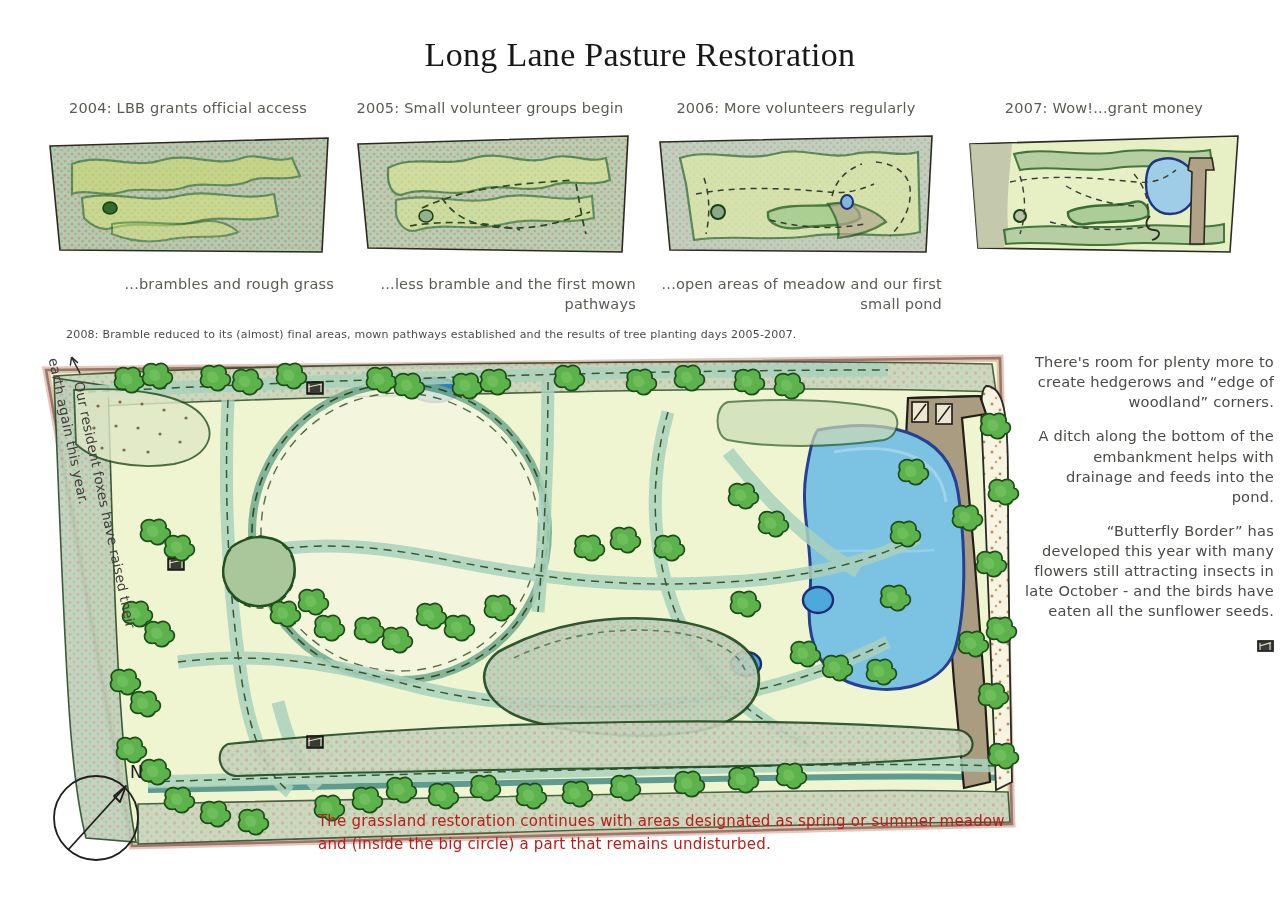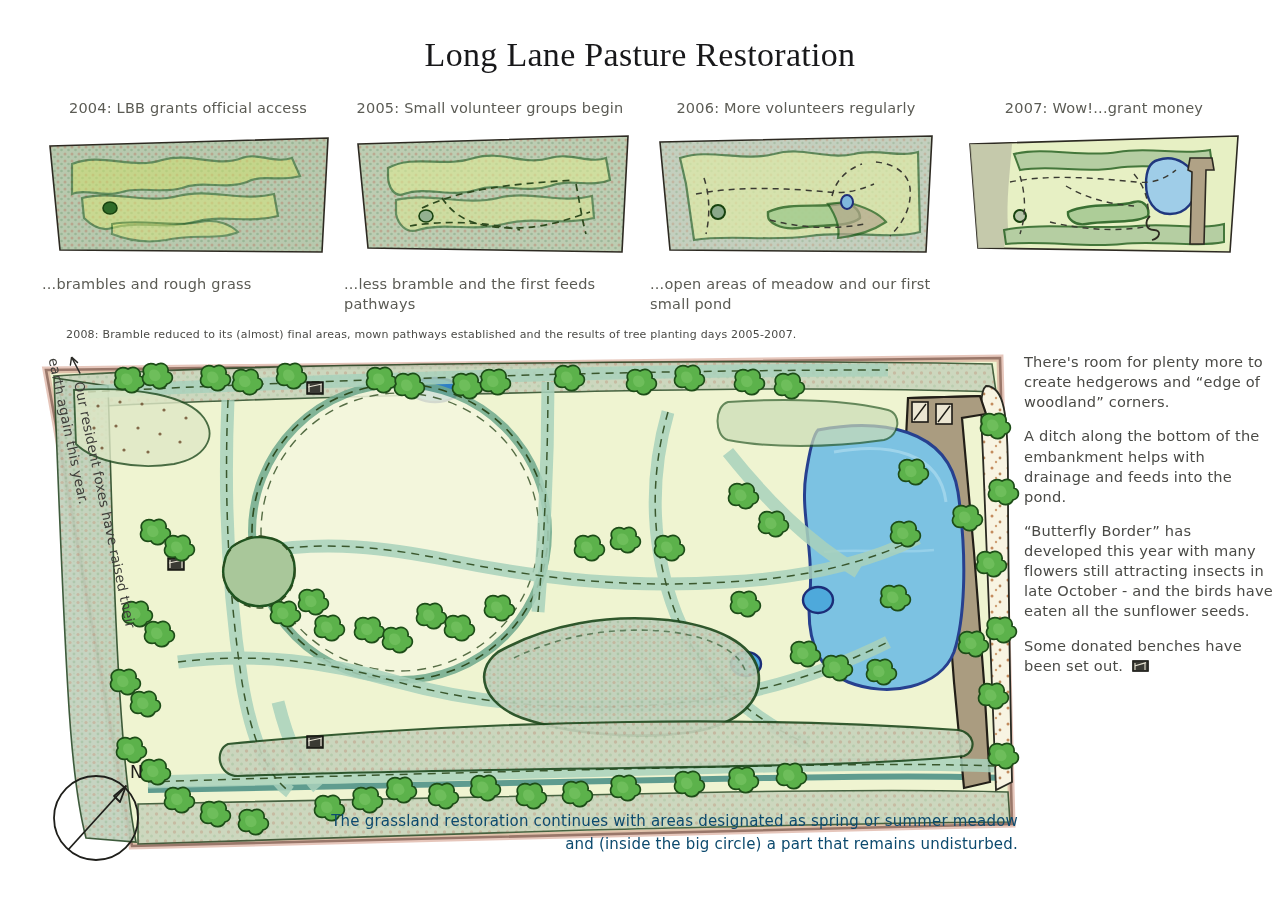--- a/index.html
+++ b/index.html
@@ -29,45 +29,45 @@
   }
 
   
   .panel{position:absolute;top:100px;width:292px;}
   .panel .yr{
     text-align:center;font-size:14.5px;color:#5b5b54;
     font-family:"DejaVu Sans",sans-serif;white-space:nowrap;
   }
   .panel .thumb{margin-top:8px;width:292px;height:140px;}
   .panel .cap{
-    margin-top:7px;text-align:left;font-size:14.5px;color:#5b5b54;line-height:1.35;
+    margin-top:7px;text-align:right;font-size:14.5px;color:#5b5b54;line-height:1.35;
   }
   #panel-2004{left:42px;}
   #panel-2005{left:344px;}
   #panel-2006{left:650px;}
   #panel-2007{left:958px;}
 
   
   #main-caption{
     position:absolute;left:66px;top:328px;width:960px;
     font-size:11px;color:#4a4a46;white-space:nowrap;
   }
   #main-map{position:absolute;left:28px;top:352px;width:1000px;height:500px;}
 
   
-  #side-notes{position:absolute;left:1024px;top:352px;width:250px;}
+  #side-notes{position:absolute;left:1024px;top:352px;width:250px;text-align:right;}
   .note{margin-bottom:14px;font-size:14.6px;line-height:1.38;color:#4a4a46;}
   .note .bench-mark{
     display:inline-block;width:17px;height:12px;vertical-align:-1px;margin-left:4px;
   }
 
   
   #bottom-caption{
     position:absolute;left:318px;top:810px;width:700px;
-    text-align:right;font-size:15px;line-height:1.55;color:#0c4a6e;
+    text-align:left;font-size:15px;line-height:1.55;color:#b91c1c;
   }
 
   
   #fox-note{
     position:absolute;left:-64px;top:492px;width:320px;
     transform:rotate(78deg);transform-origin:center center;
     font-size:13.6px;color:#3e3e3a;line-height:1.5;text-align:left;
   }
 
   
@@ -118,21 +118,21 @@
       <path d="M52,76 C86,68 120,82 154,74 C186,66 216,80 248,72 L250,94
                C218,102 190,92 160,100 C130,108 100,98 74,106 C62,110 54,100 52,90 Z" fill="#dcea94" opacity=".55" stroke="#1f5e20" stroke-width="2.2"></path>
       <ellipse cx="82" cy="92" rx="7" ry="6" fill="#93b090" stroke="#17420f" stroke-width="1.6"></ellipse>
       <g stroke="#2d4a1e" stroke-width="1.7" fill="none" stroke-dasharray="7 5">
         <path d="M78,84 C120,64 170,60 230,56"></path>
         <path d="M98,74 C110,92 128,104 170,104 C200,104 222,96 246,88"></path>
         <path d="M66,102 C100,96 140,98 176,106"></path>
         <path d="M232,60 C236,80 238,96 242,110"></path>
       </g>
     </svg>
-    <div class="cap hand">...less bramble and the first feeds pathways</div>
+    <div class="cap hand">...less bramble and the first mown pathways</div>
   </div>
 
   <div class="panel" id="panel-2006">
     <div class="yr hand">2006: More volunteers regularly</div>
     <svg class="thumb" viewBox="0 0 292 140">
       <defs>
         <pattern id="br06" width="7" height="7" patternUnits="userSpaceOnUse">
           <rect width="7" height="7" fill="#c3cfbe"></rect>
           <circle cx="2" cy="2" r="1.4" fill="#bfa78f" opacity=".6"></circle>
           <circle cx="5.5" cy="5" r="1.2" fill="#9bb598" opacity=".6"></circle>
@@ -390,21 +390,20 @@
       <use href="#tree" x="938" y="166"></use>
         <use href="#tree" x="944" y="292"></use>
     </g>
   </svg>
 
   <div id="side-notes">
     <div class="note hand">There's room for plenty more to create hedgerows and “edge of woodland” corners.</div>
     <div class="note hand">A ditch along the bottom of the embankment helps with drainage and feeds into the pond.</div>
     <div class="note hand">“Butterfly Border” has developed this year with many flowers still attracting insects in late October - and the birds have eaten all the sunflower seeds.</div>
     <div class="note hand">
-      <span>Some donated benches have been set out.</span>
       <svg class="bench-mark" viewBox="0 0 17 12">
         <rect x="0.8" y="0.8" width="15.4" height="10.4" fill="#3a3a34" stroke="#14140f" stroke-width="1.2"></rect>
         <path d="M3,10 L3,3 M13,10 L13,3 M2.5,6 L14,2.6" stroke="#e8e4d4" stroke-width="1.1" fill="none"></path>
       </svg>
     </div>
   </div>
 
   <div id="bottom-caption" class="hand">The grassland restoration continues with areas designated as spring or summer meadow and (inside the big circle) a part that remains undisturbed.</div>
 
   <div id="fox-note" class="hand">

